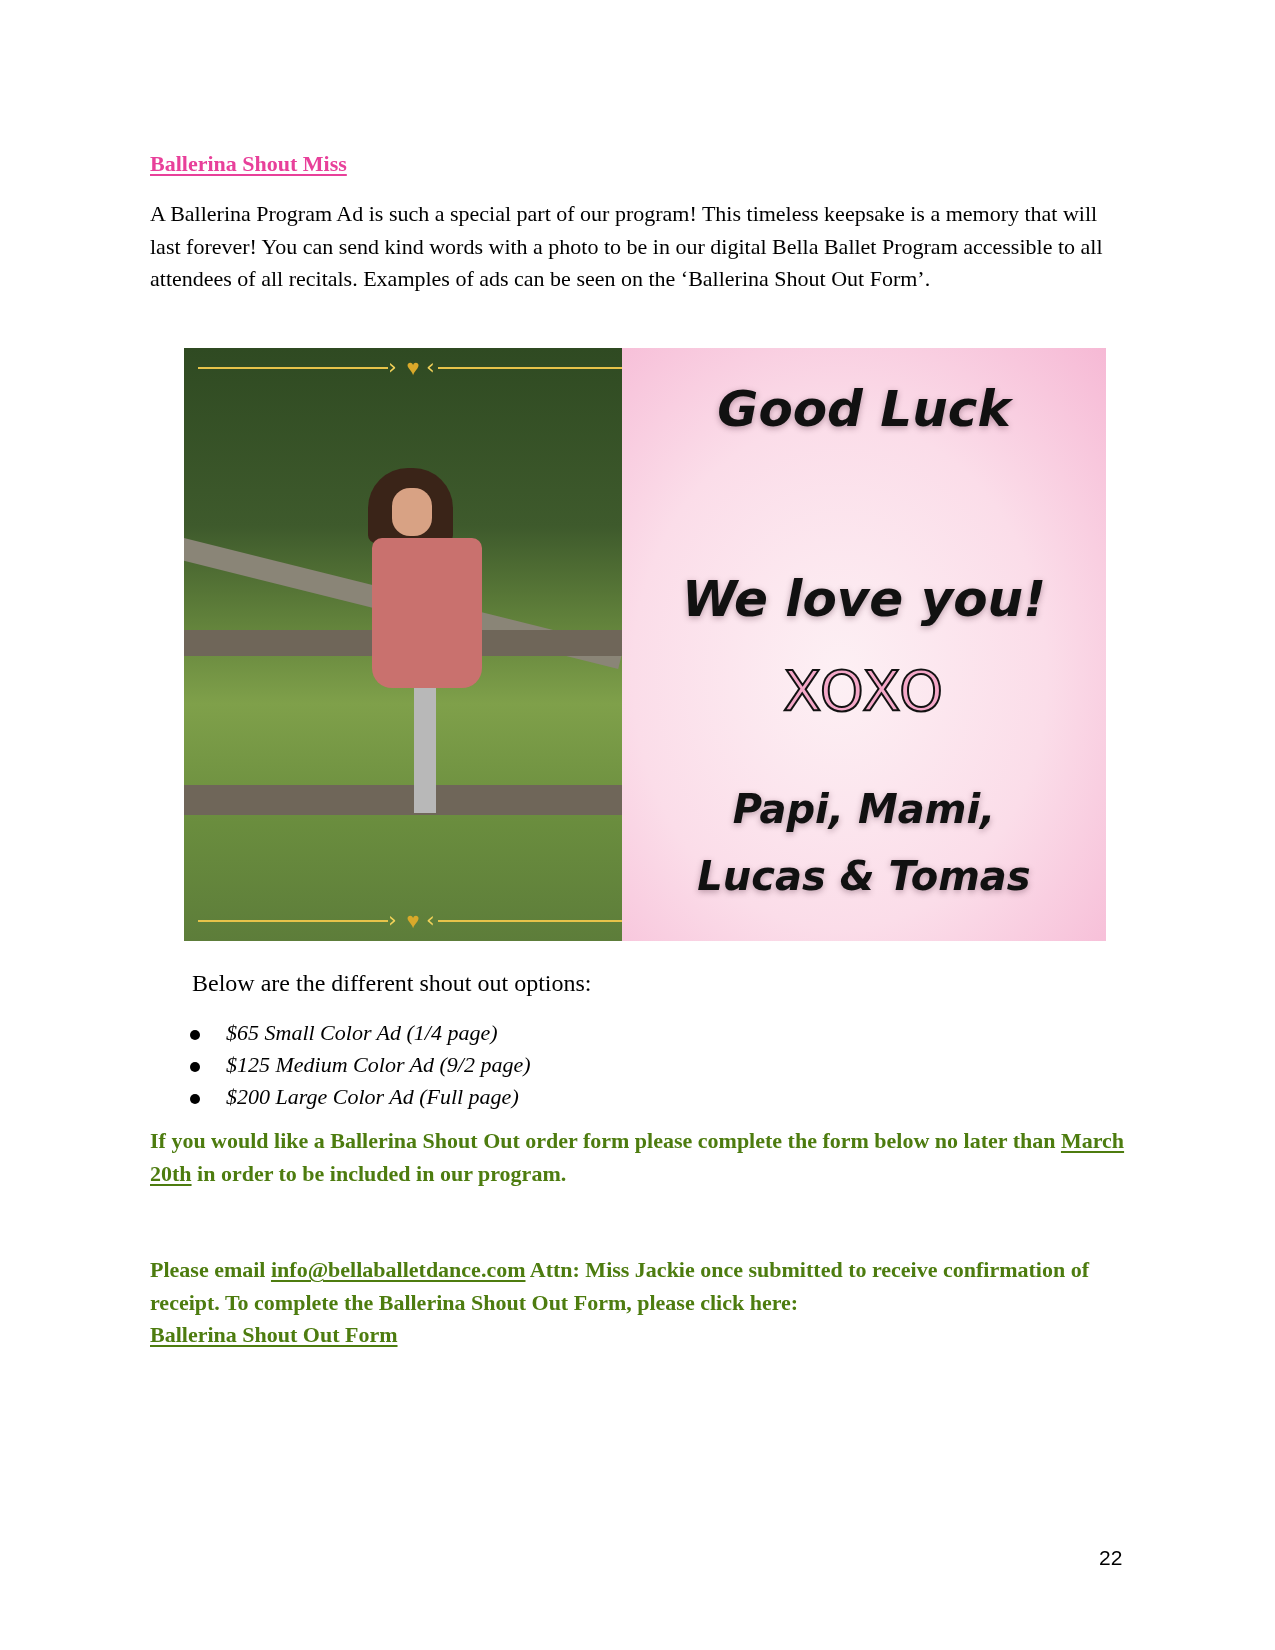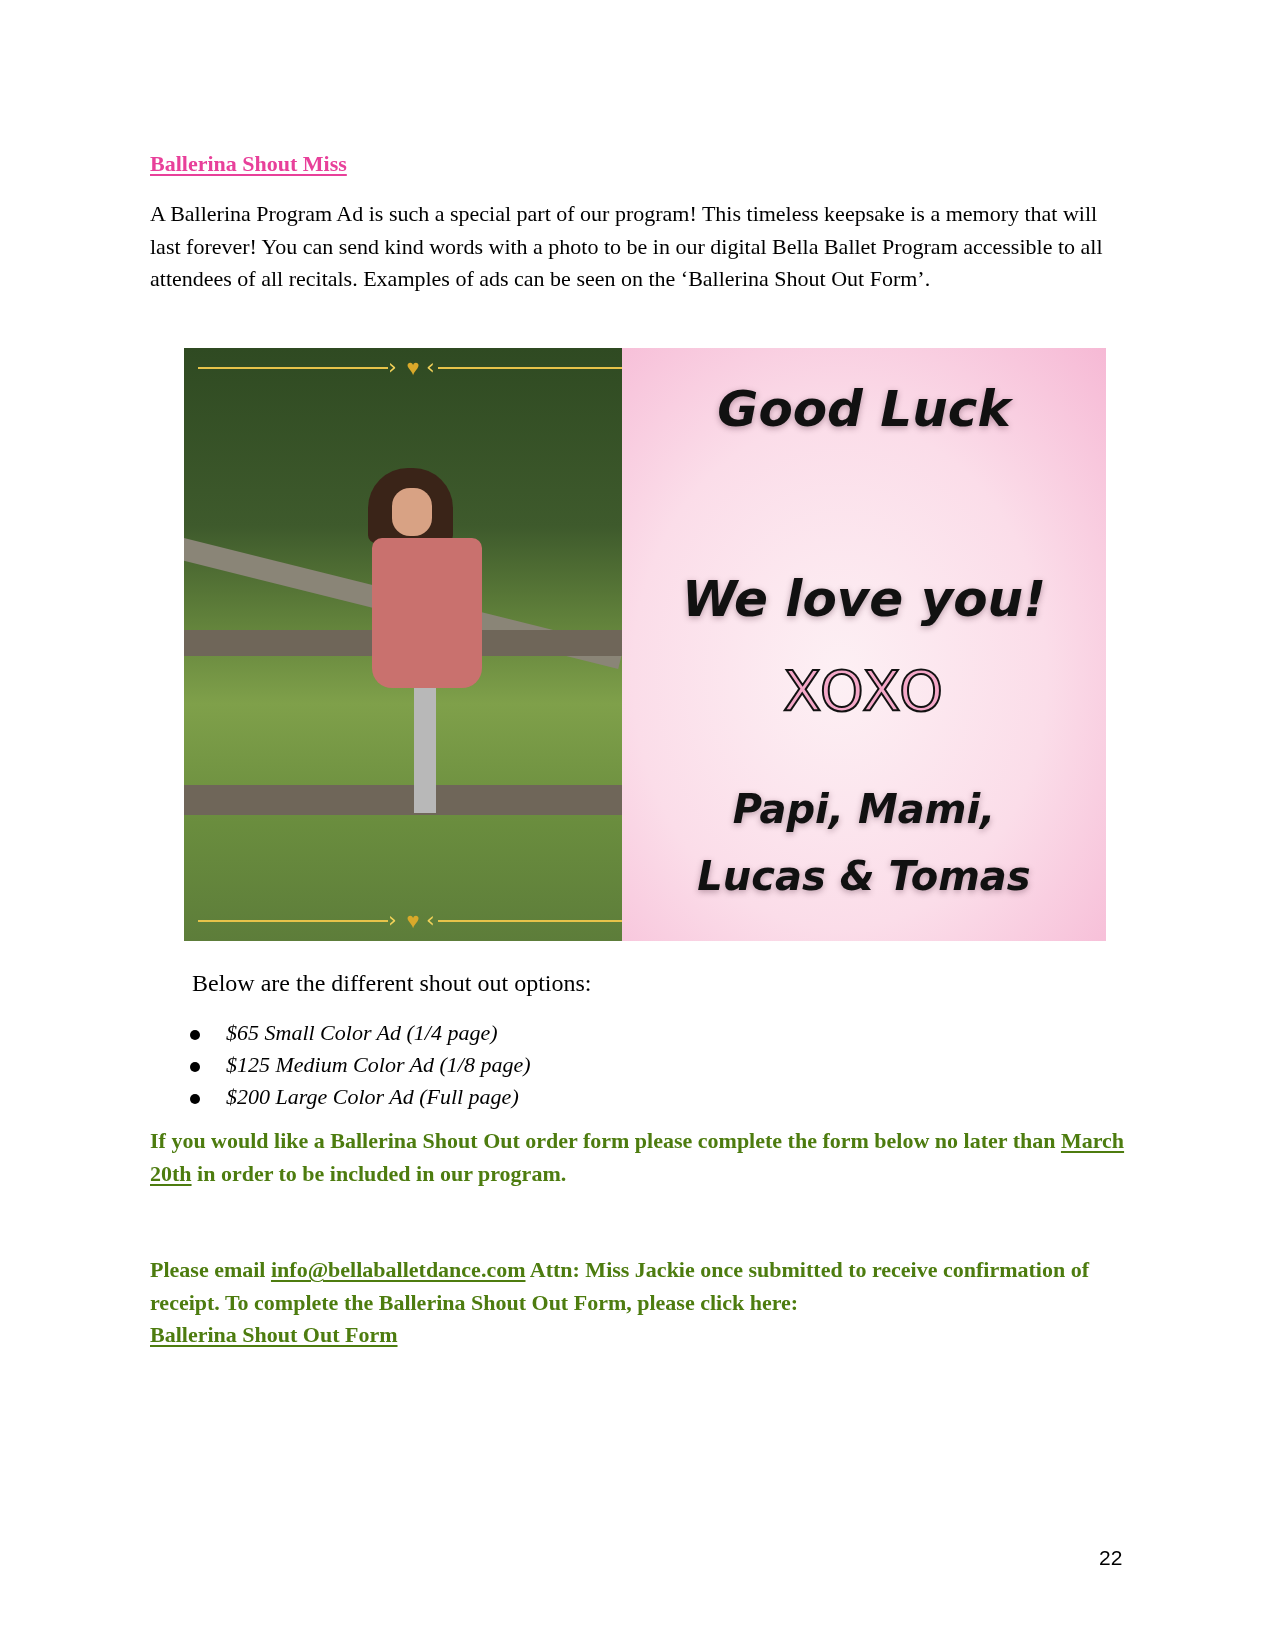--- a/index.html
+++ b/index.html
@@ -73,21 +73,21 @@
     <div class="xoxo" style="top:310px;">XOXO</div>
     <div class="pink-line" style="top:438px;font-size:40px;">Papi, Mami,</div>
     <div class="pink-line" style="top:505px;font-size:40px;">Lucas &amp; Tomas</div>
   </div>
 </div>
 
 <div class="abs below">Below are the different shout out options:</div>
 
 <ul class="abs bullets">
   <li><span class="dot"></span><span>$65 Small Color Ad (1/4 page)</span></li>
-  <li><span class="dot"></span><span>$125 Medium Color Ad (1/8 page)</span></li>
+  <li><span class="dot"></span><span>$125 Medium Color Ad (9/2 page)</span></li>
   <li><span class="dot"></span><span>$200 Large Color Ad (Full page)</span></li>
 </ul>
 
 <div class="abs pink-bold deadline"><span>If you would like a Ballerina Shout Out order form please complete the form below no later than </span><span class="ul">March 20th</span><span> in order to be included in our program.</span></div>
 
 <div class="abs pink-bold email-para"><span>Please email </span><span class="ul">info@bellaballetdance.com</span><span> Attn: Miss Jackie once submitted to receive confirmation of receipt. To complete the Ballerina Shout Out Form, please click here: </span><br><span class="ul">Ballerina Shout Out Form</span></div>
 
 <div class="abs page-num">22</div>
 
 </body></html>

